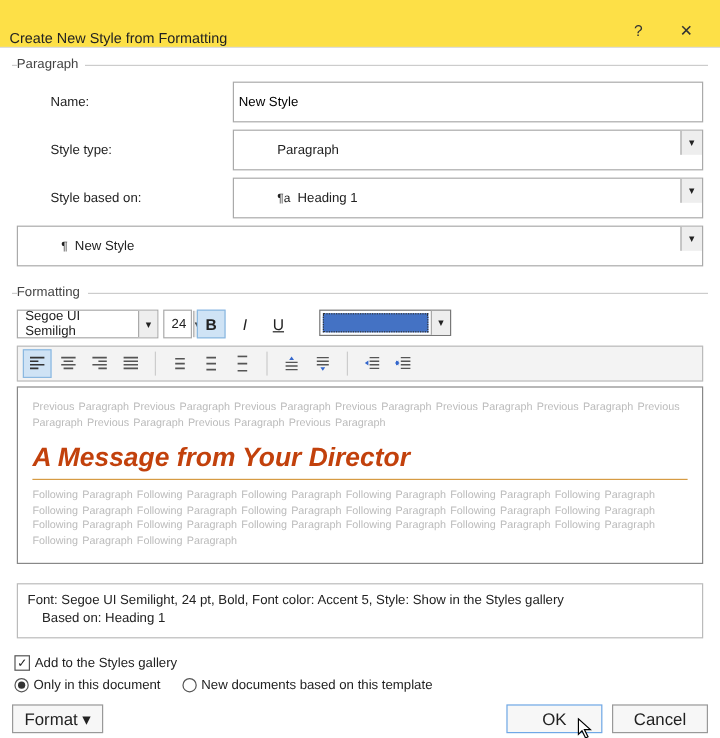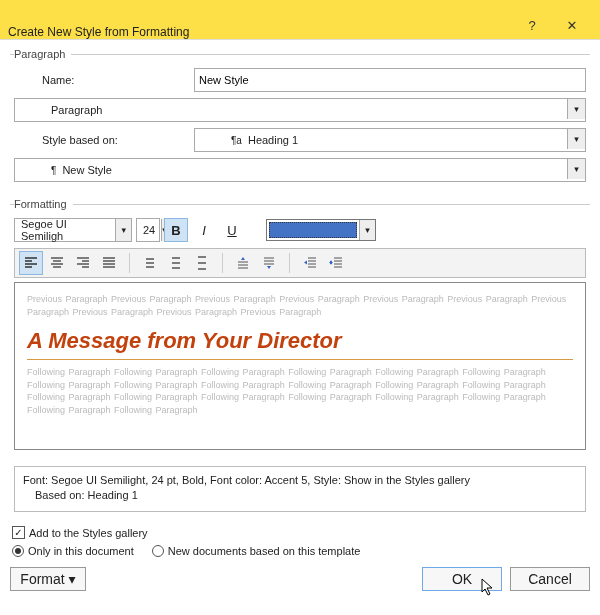--- a/index.html
+++ b/index.html
@@ -45,42 +45,42 @@
   }
   .row label.fld {
     width: 180px;
     text-decoration: underline;
     text-decoration-color: transparent;
     padding-left: 28px;
   }
   .row .fld { color: #222; }
   .text-input, .select {
     flex: 1;
-    height: 24px;
+    height: 34px;
     border: 1px solid #aaa;
     padding: 0 4px;
     font-size: 11px;
     font-family: inherit;
     background: #fff;
   }
   .select {
     display: flex; align-items: center;
     position: relative;
     padding-left: 36px;
   }
   .select .sel-icon { margin-right: 6px; font-size: 10px; }
   .select .chev {
     position: absolute; right: 0; top: 0; width: 18px; height: 20px;
     border-left: 1px solid #aaa;
     display: flex; align-items: center; justify-content: center;
     background: #eee;
     font-size: 9px;
   }
   .fmt-toolbar {
-    display: flex; align-items: center; gap: 4px;
+    display: flex; gap: 4px;
     margin-bottom: 6px;
   }
   .combo {
     display: flex; align-items: center;
     border: 1px solid #aaa; height: 24px;
     background: #fff;
   }
   .combo span { padding: 0 6px; font-size: 11px; }
   .combo .chev2 {
     width: 16px; height: 22px; border-left: 1px solid #aaa;
@@ -117,21 +117,21 @@
     margin-bottom: 4px;
   }
   .sep { width: 1px; height: 20px; background: #ccc; margin: 0 6px; }
   .icon-svg { width: 14px; height: 14px; }
   .preview {
     border: 1px solid #888;
     padding: 10px 12px;
     font-size: 9px;
     color: #bbb;
     line-height: 1.4;
-    height: 168px;
+    height: 148px;
     overflow: hidden;
     background: #fff;
   }
   .preview .headline {
     color: #c2410c;
     font-family: "Segoe UI Semilight","Segoe UI Light","Segoe UI",sans-serif;
     font-weight: 600;
     font-size: 22px;
     margin: 8px 0 2px 0;
     font-style: italic;
@@ -186,20 +186,21 @@
 
   <fieldset>
     <legend>Paragraph</legend>
 
     <div class="row">
       <label class="fld">Name:</label>
       <input class="text-input" value="New Style" style="">
     </div>
 
     <div class="row">
+      <label class="fld">Style type:</label>
       <div class="select">
         <span>Paragraph</span>
         <div class="chev">▾</div>
       </div>
     </div>
 
     <div class="row">
       <label class="fld">Style based on:</label>
       <div class="select">
         <span class="sel-icon">¶a</span>

